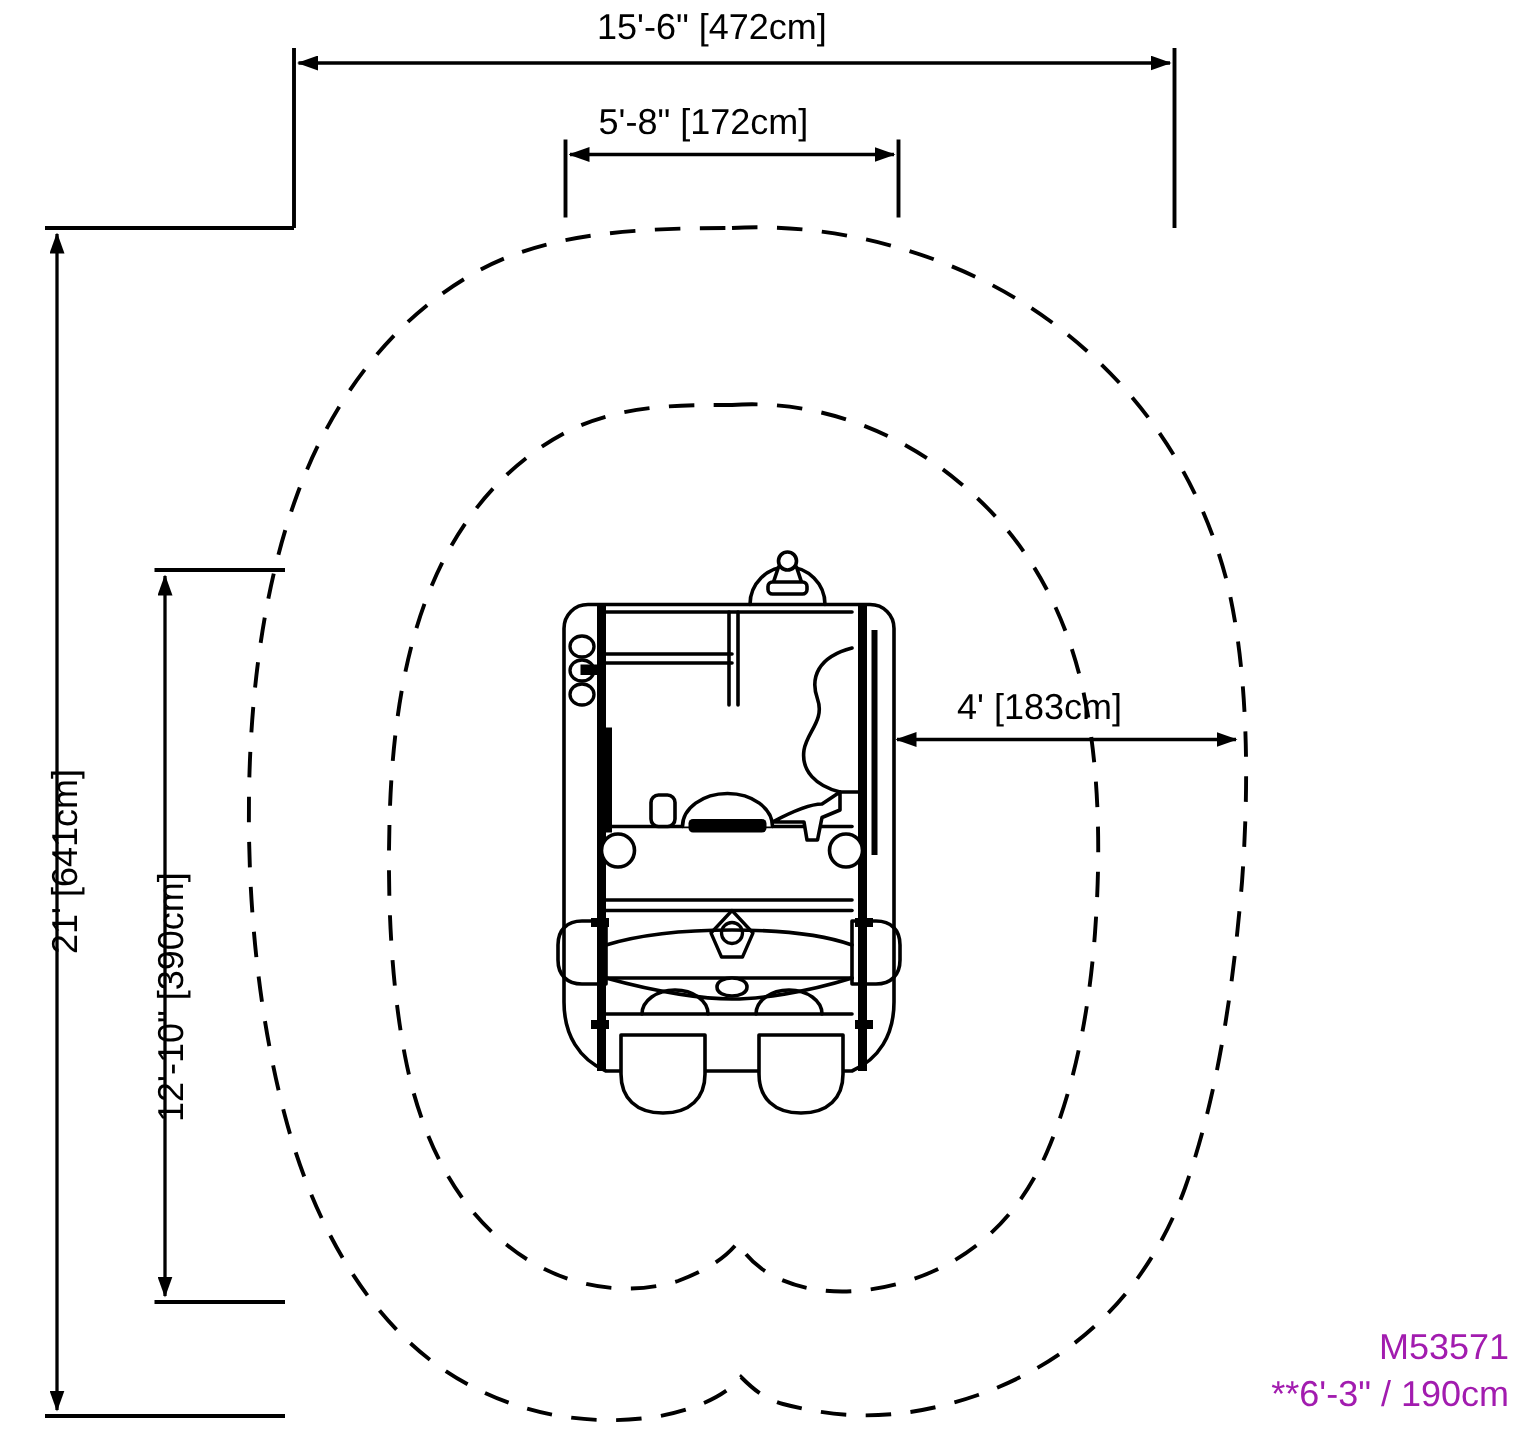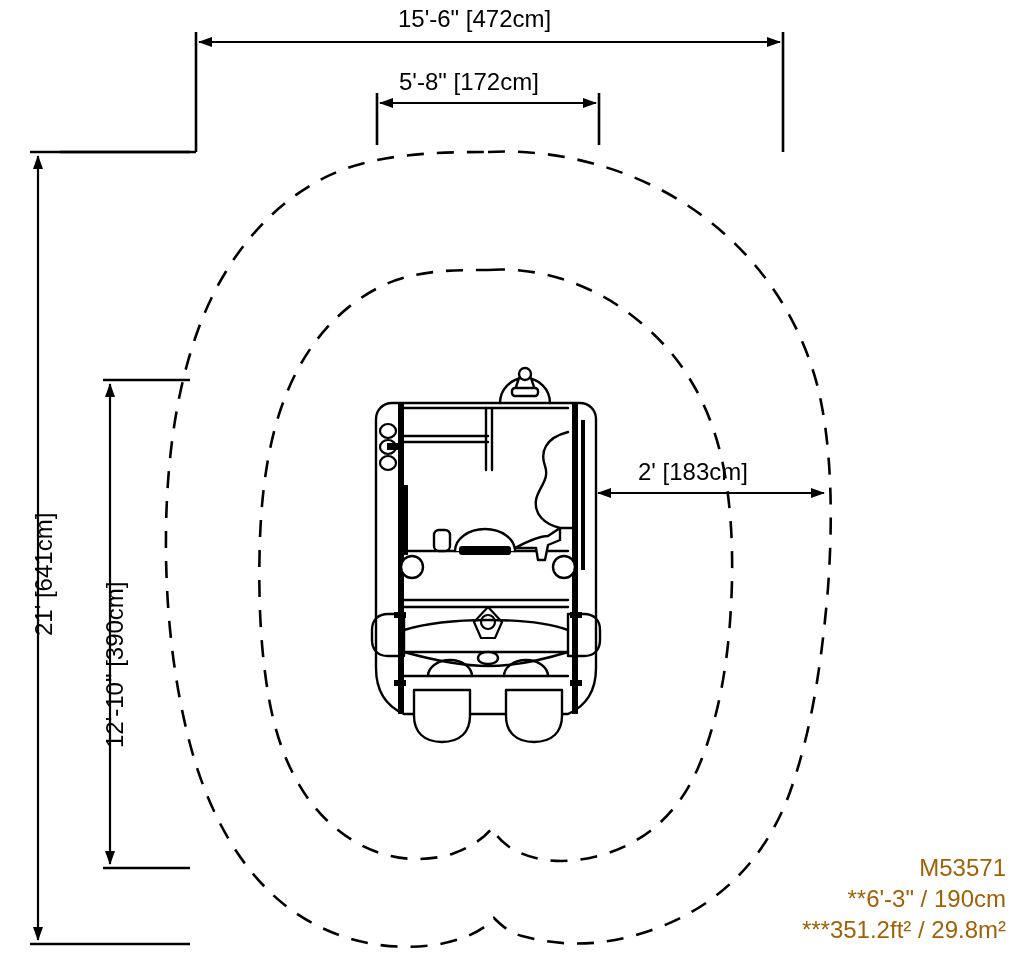--- a/index.html
+++ b/index.html
@@ -62,21 +62,21 @@
     transform: rotate(-90deg);
   }
   #info-block {
     position: absolute;
     right: 18px;
     bottom: 12px;
     text-align: right;
     font-family: "Liberation Sans", sans-serif;
     font-size: 24px;
     line-height: 31px;
-    color: #a16207;
+    color: #a21caf;
   }
   #info-block div {
     white-space: nowrap;
   }
 </style>
 </head>
 <body>
 
 <div id="drawing-root">
 
@@ -249,25 +249,24 @@
       <rect x="570" y="612" width="12" height="6" fill="#000" stroke="none"></rect>
       <rect x="394" y="680" width="12" height="6" fill="#000" stroke="none"></rect>
       <rect x="570" y="680" width="12" height="6" fill="#000" stroke="none"></rect>
     </g>
   </svg>
 
   <div class="dim-label" id="label-overall-width">15'-6" [472cm]</div>
 
   <div class="dim-label" id="label-equipment-width">5'-8" [172cm]</div>
 
-  <div class="dim-label" id="label-use-zone-offset">2' [183cm]</div>
+  <div class="dim-label" id="label-use-zone-offset">4' [183cm]</div>
 
   <div class="dim-label vertical" id="label-overall-depth">21' [641cm]</div>
 
   <div class="dim-label vertical" id="label-equipment-depth">12'-10" [390cm]</div>
 
   <div id="info-block">
     <div>M53571</div>
     <div>**6'-3" / 190cm</div>
-    <div>***351.2ft² / 29.8m²</div>
   </div>
 
 </div>
 
 </body></html>

